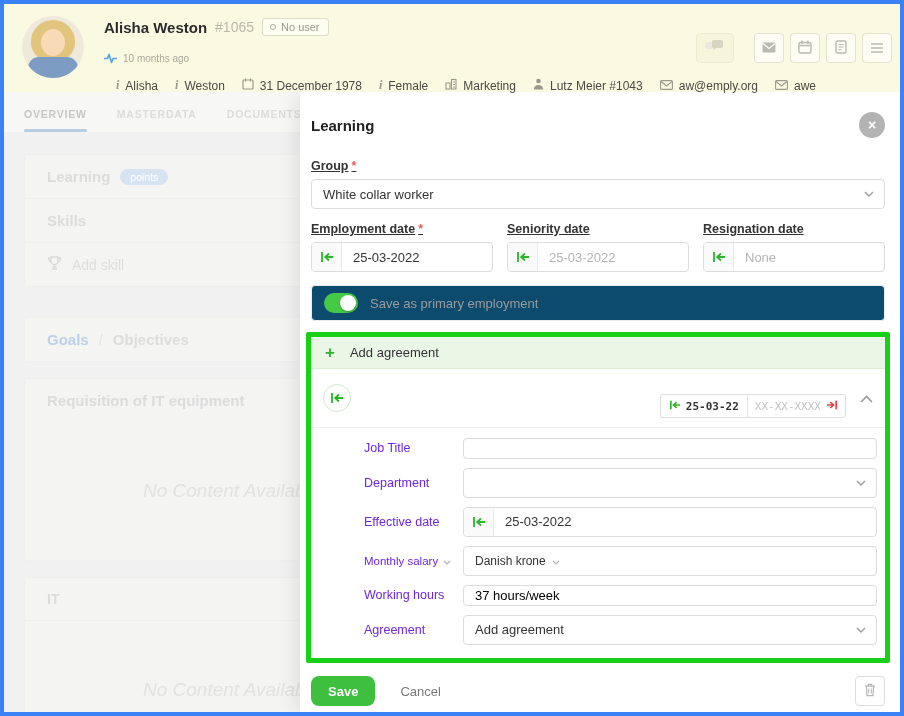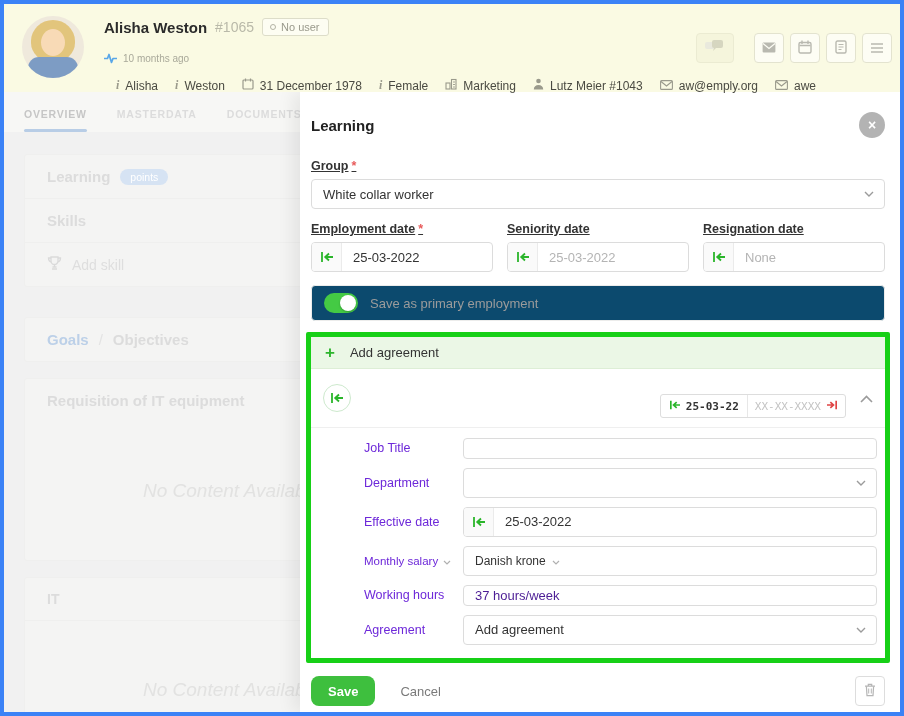--- a/index.html
+++ b/index.html
@@ -76,21 +76,21 @@
   .agr-sub-right { display:flex; align-items:center; gap:12px; }
   .range { display:flex; align-items:center; border:1px solid #ddd; border-radius:3px; height:24px; font-family:"DejaVu Sans Mono", monospace; font-size:11px; overflow:hidden;margin-top:16px; }
   .range-start { display:flex; align-items:center; gap:5px; padding:0 8px; font-weight:700; color:#333; }
   .range-end { display:flex; align-items:center; gap:5px; padding:0 7px; color:#c4c4c4; border-left:1px solid #e7e7e7; height:100%; }
   .collapse-btn { background:none; border:none; cursor:pointer; display:flex; padding:2px; }
   .arows { padding:5px 0 9px; }
   .arow { display:flex; align-items:center; padding:4.5px 8px 4.5px 14px; }
   .albl { width:99px; flex:none; font-size:12.5px; color:#6d28d9; display:flex; align-items:center; gap:5px; cursor:default;margin-left:39px; }
   .albl.dd { font-size:11.5px; cursor:pointer; }
   .actl { flex:1; min-width:0; position:relative; }
-  .tinput { width:100%; height:21px; border:1px solid #dcdcdc; border-radius:4px; padding:0 11px; font-size:13px; color:#4c1d95; font-family:inherit; background:#fff; outline:none; }
+  .tinput { width:100%; height:21px; border:1px solid #dcdcdc; border-radius:4px; padding:0 11px; font-size:13px; color:#000000; font-family:inherit; background:#fff; outline:none; }
   .inner-dd { display:inline-flex; align-items:center; gap:6px; height:30px; border:1px solid #dcdcdc; border-radius:4px; padding:0 11px; font-size:12px; color:#333; background:#fff; width:100%; cursor:pointer; }
   .panel-foot { display:flex; align-items:center; margin-top:13px; }
   .save-btn { height:30px; padding:0 17px; background:#3ebf3e; border:none; border-radius:8px; color:#fff; font-size:13px; font-weight:700; cursor:pointer; }
   .cancel-lnk { margin-left:25px; font-size:13px; color:#7a7a7a; cursor:pointer; }
   .trash-btn { margin-left:auto; width:30px; height:30px; border:1px solid #ddd; border-radius:4px; background:#fff; display:flex; align-items:center; justify-content:center; cursor:pointer; }
 </style>
 </head>
 <body>
 
 <div class="page">

